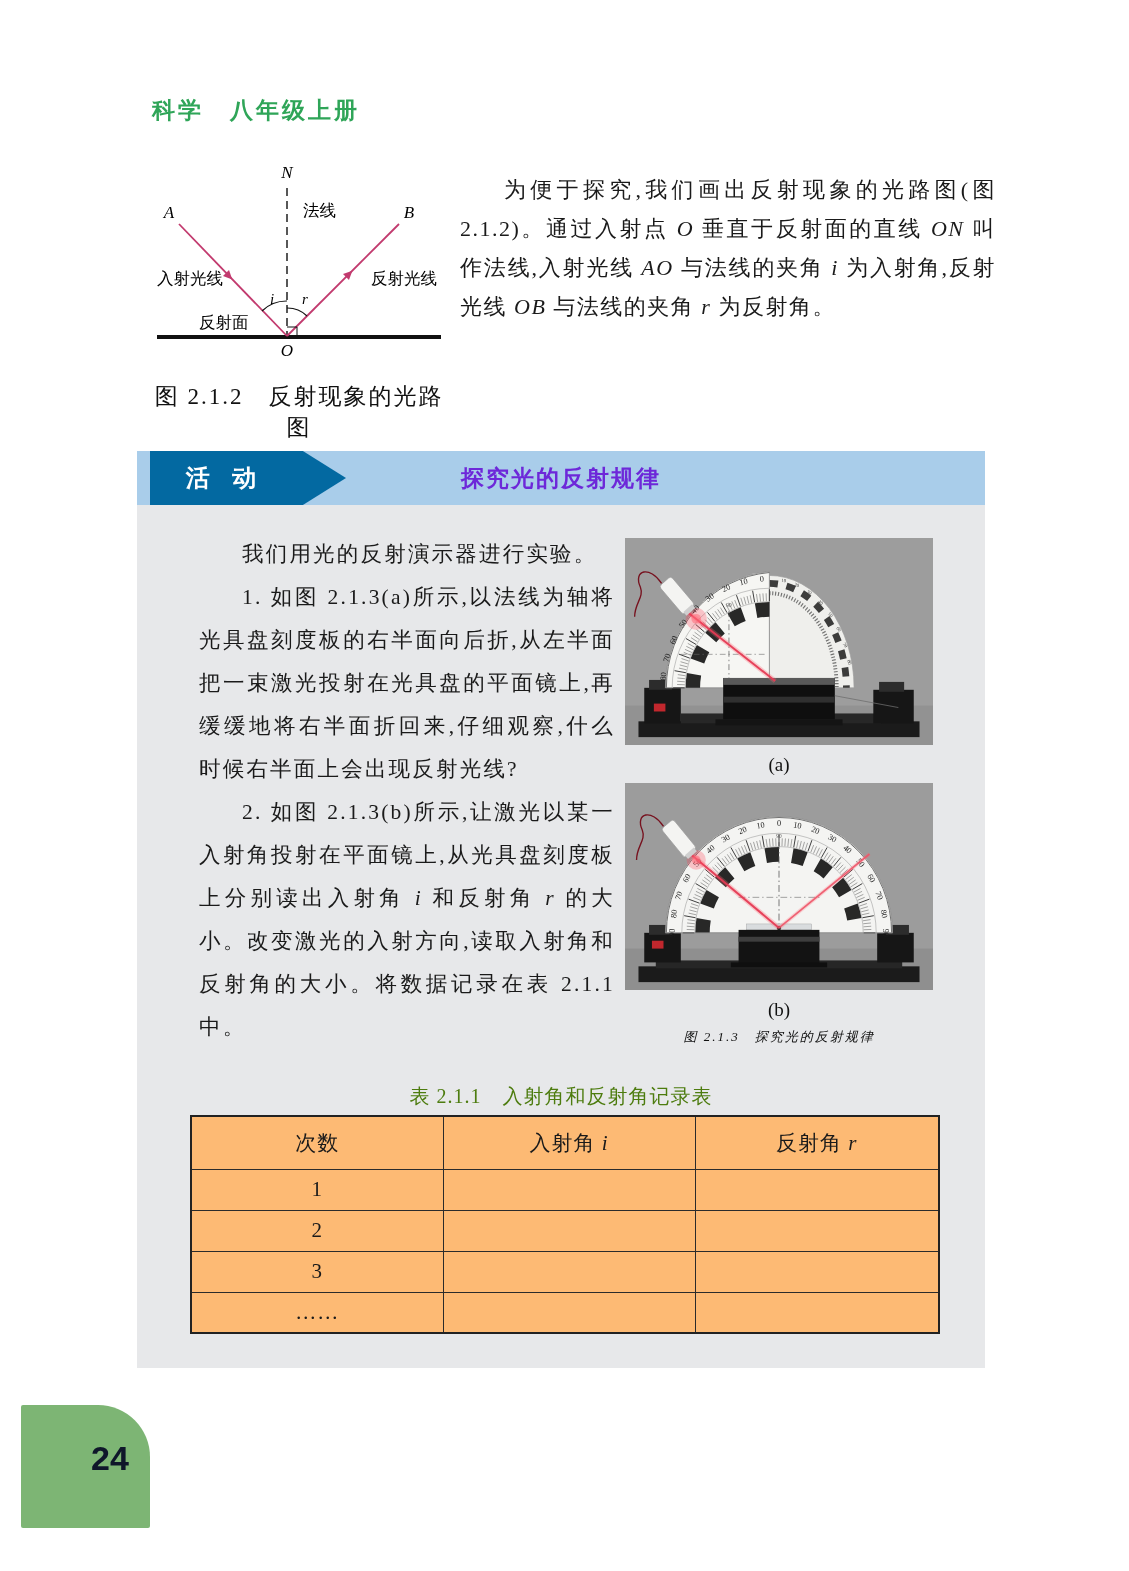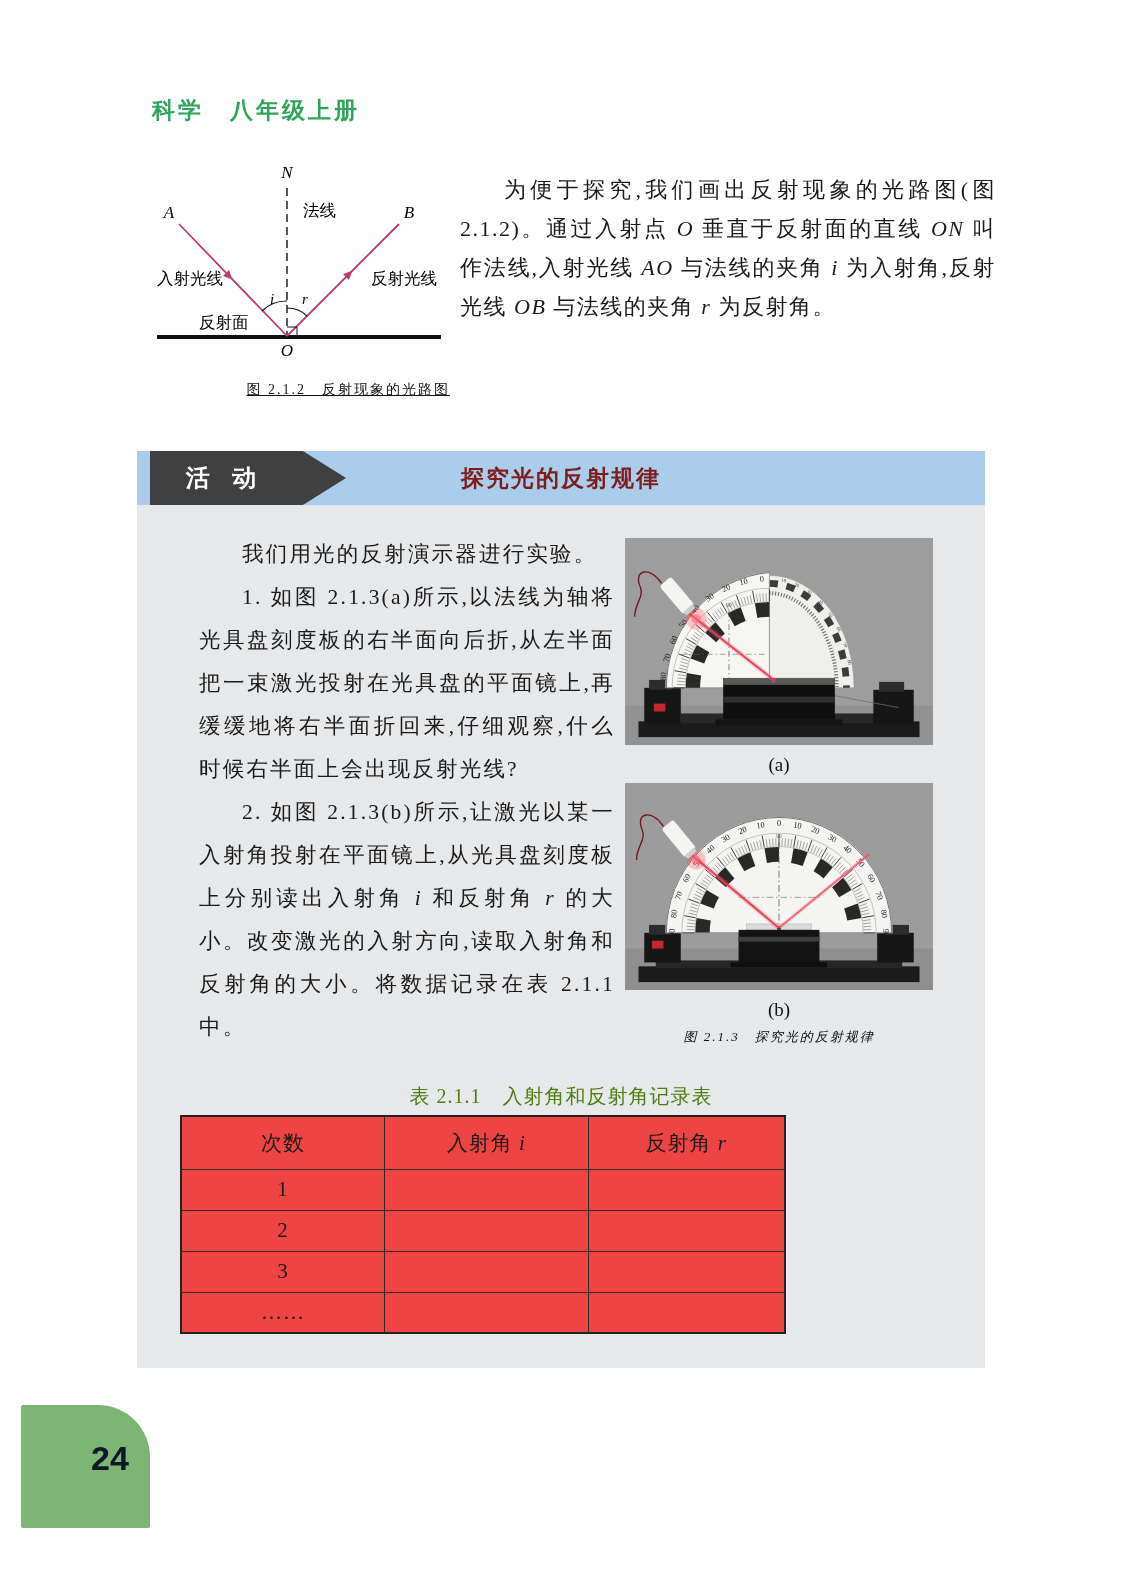--- a/index.html
+++ b/index.html
@@ -8,62 +8,62 @@
     position:relative; width:1129px; height:1571px; background:#ffffff;
     font-family:"Liberation Serif", serif; color:#1a1a1a; overflow:hidden;border-radius:20px;
   }
   .book-header {
     position:absolute; left:152px; top:95px;
     font-family:"Liberation Sans", sans-serif; font-weight:bold;
     font-size:23px; color:#2fa558; letter-spacing:3px;
   }
   .fig212 { position:absolute; left:148px; top:160px; width:302px; }
   .fig212 figcaption {
-    margin-top:5px; text-align:right; font-size:14px; letter-spacing:2px; color:#111;text-decoration:underline;
+    margin-top:5px; text-align:center; font-size:23px; letter-spacing:2px; color:#111;
   }
   .intro {
     position:absolute; left:460px; top:170px; width:536px;
     font-size:22px; line-height:39px; text-align:justify;
     text-indent:2em; letter-spacing:1.5px;
   }
   .it { font-style:italic; font-family:"Liberation Serif", serif; }
   .activity {
     position:absolute; left:137px; top:451px; width:848px; height:917px;
     background:#e7e8ea;
   }
   .banner { position:relative; height:54px; background:#a9cdea; }
   .banner-title {
-    line-height:54px; text-align:center; color:#7f1d1d;
+    line-height:54px; text-align:center; color:#6d28d9;
     font-family:"Liberation Sans", sans-serif; font-weight:bold; font-size:23px; letter-spacing:2px;
   }
   .tag {
     position:absolute; left:13px; top:0; width:196px; height:54px;
-    background:#404040; color:#ffffff;
+    background:#0369a1; color:#ffffff;
     clip-path:polygon(0 0, 78% 0, 100% 50%, 78% 100%, 0 100%);
     display:flex; align-items:center; justify-content:center;
     padding-right:46px;
     font-family:"Liberation Sans", sans-serif; font-weight:bold; font-size:24px; letter-spacing:8px;
   }
   .col-text {
     position:absolute; left:62px; top:82px; width:416px;
     font-size:21.5px; line-height:43px; text-align:justify; letter-spacing:2.2px;
   }
   .col-text p { margin:0; text-indent:2em; }
   .col-photos { position:absolute; left:488px; top:87px; width:308px; text-align:center; }
   .photo { width:308px; height:207px; }
   .photo svg { display:block; }
   .photo-label { font-size:19px; margin:9px 0 7px; color:#111; }
   .fig-caption { font-size:13px; margin-top:5px; letter-spacing:2px; color:#111;font-style:italic; }
   .table-title {
     position:absolute; top:632px; left:0; width:100%;
     text-align:center; font-size:20px; letter-spacing:1px; color:#4d7c0f;
   }
   .record-table {
-    position:absolute; top:664px; left:43px; width:606px;
-    border-collapse:collapse; background:#ef4444;
+    position:absolute; top:664px; left:53px; width:750px;
+    border-collapse:collapse; background:#fdba74;
     border:2.5px solid #222;
   }
   .record-table th, .record-table td {
     border:1.5px solid #2b2b2b; font-weight:normal; font-size:21px;
     text-align:center; vertical-align:middle; letter-spacing:1px;
   }
   .record-table thead th { height:53px; }
   .record-table tbody td { height:41px; }
   .record-table th:nth-child(1), .record-table td:nth-child(1) { width:33.7%; }
   .record-table th:nth-child(2), .record-table td:nth-child(2) { width:33.7%; }

